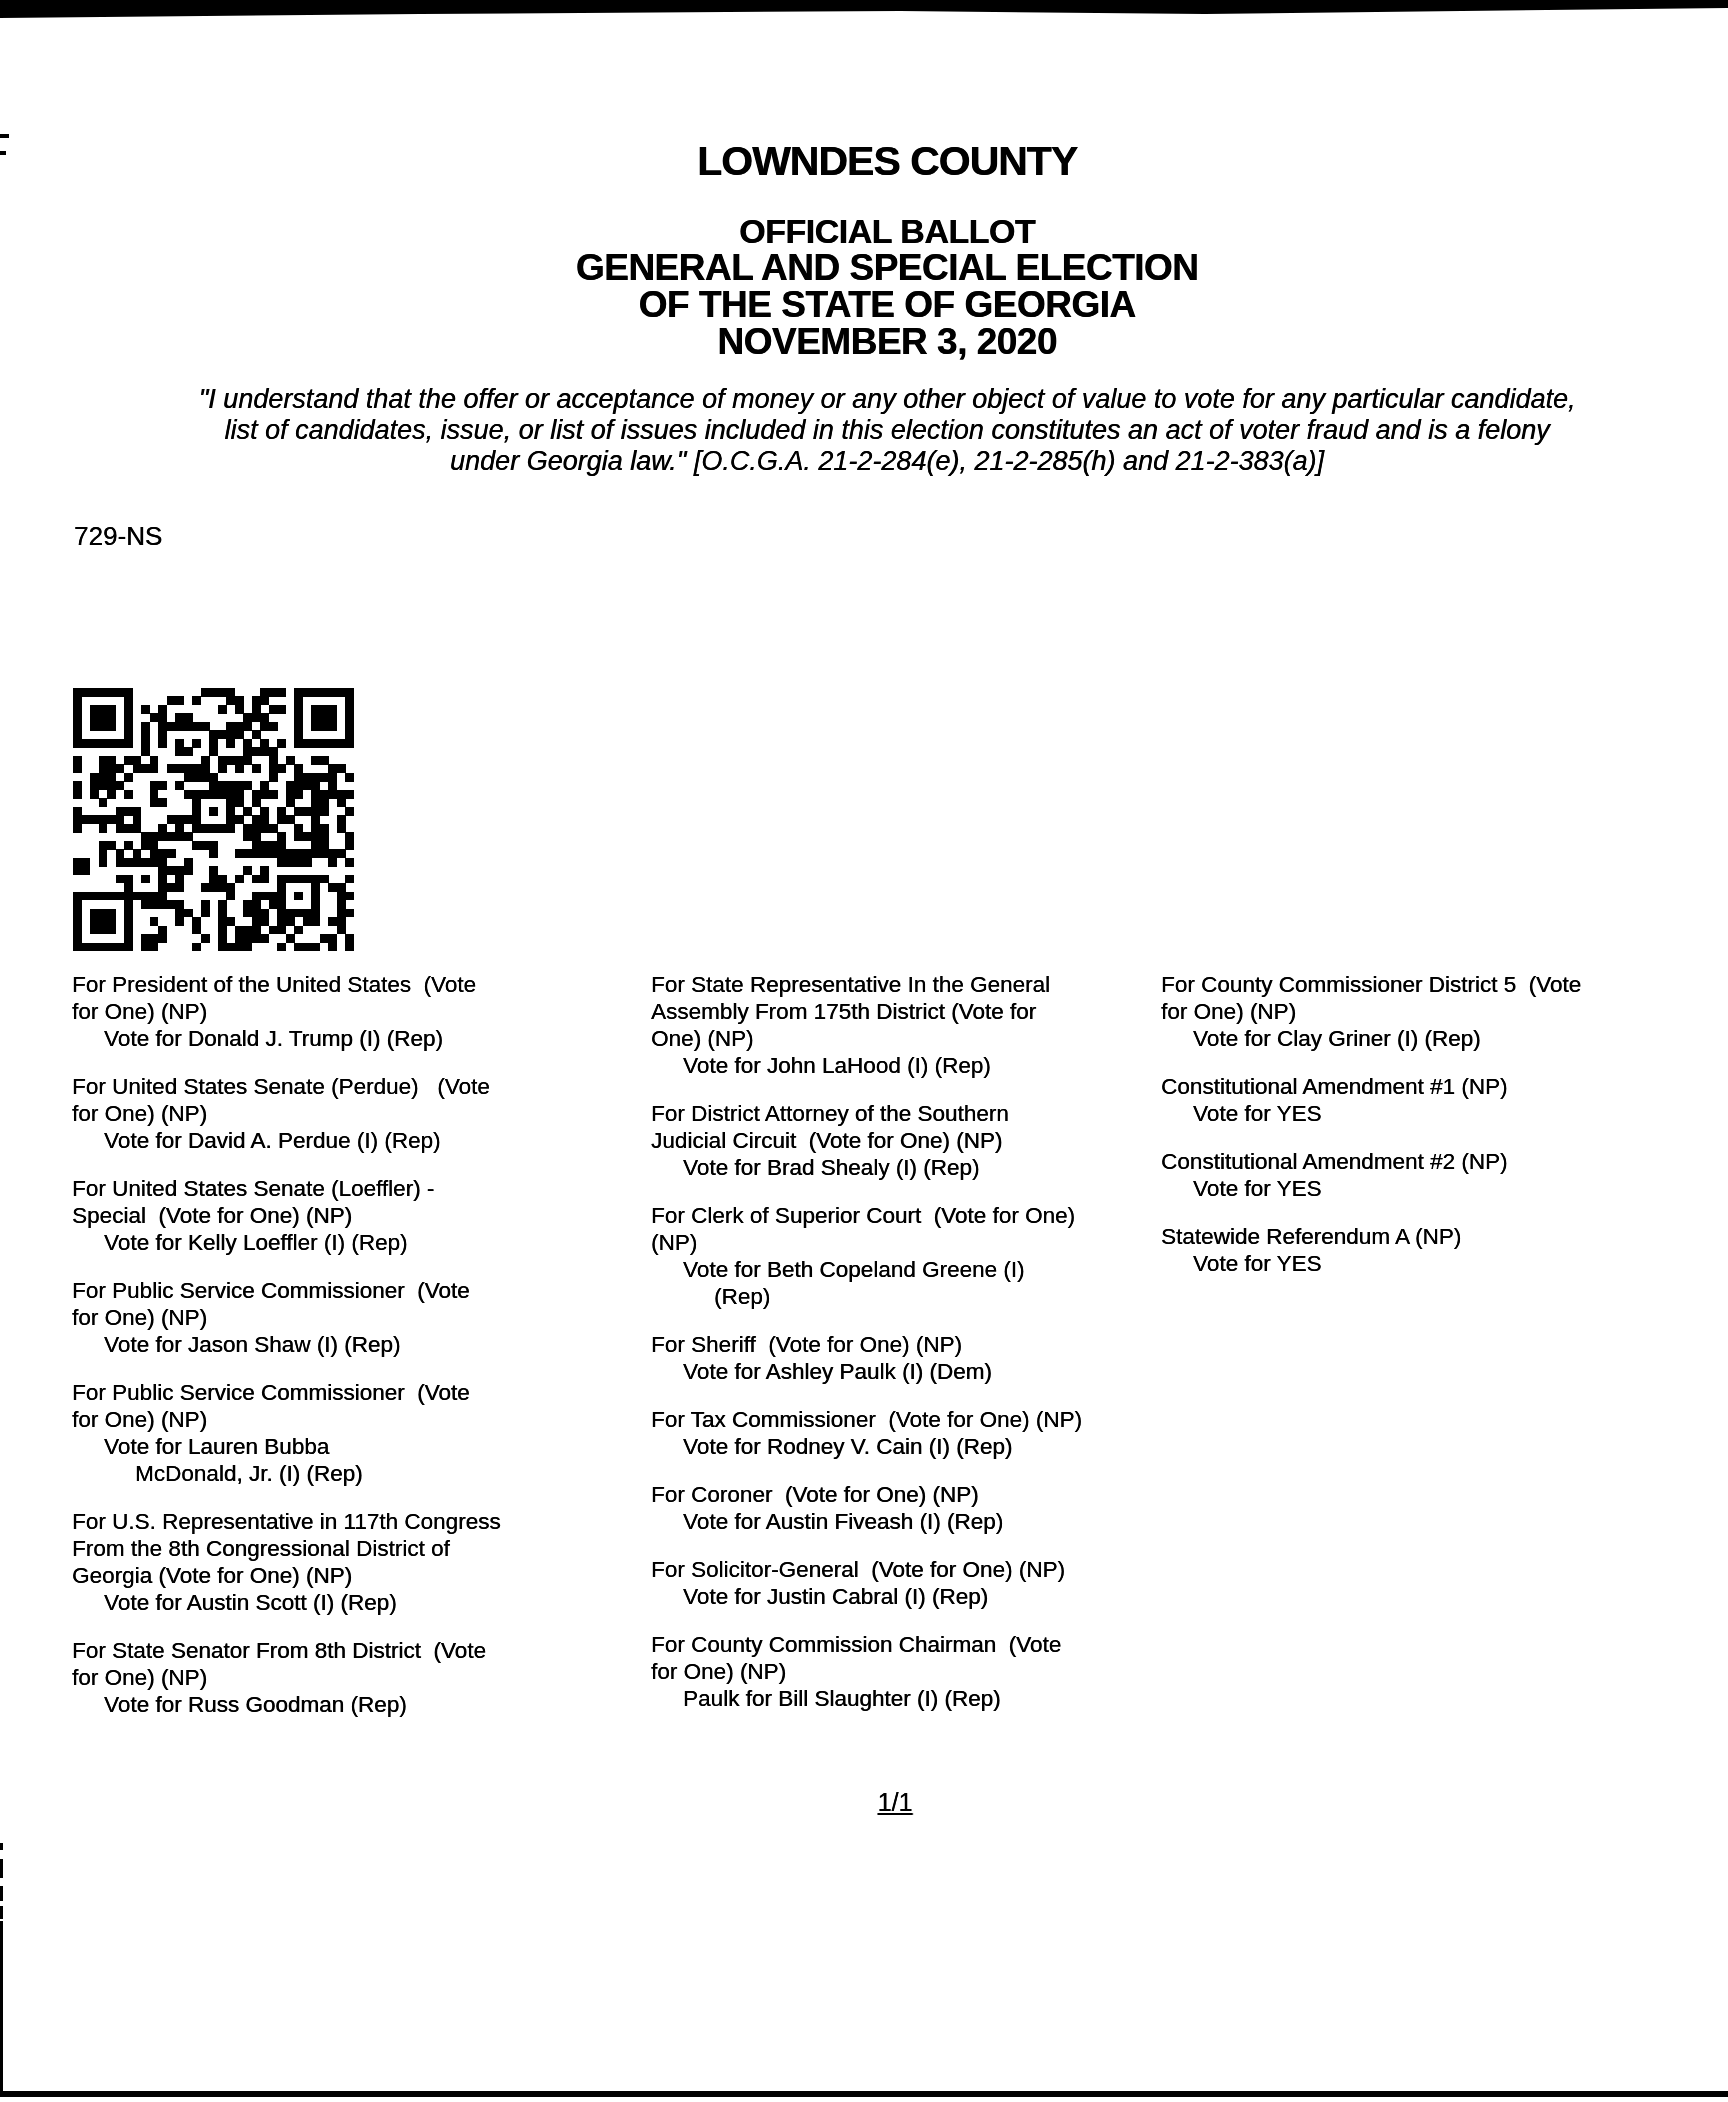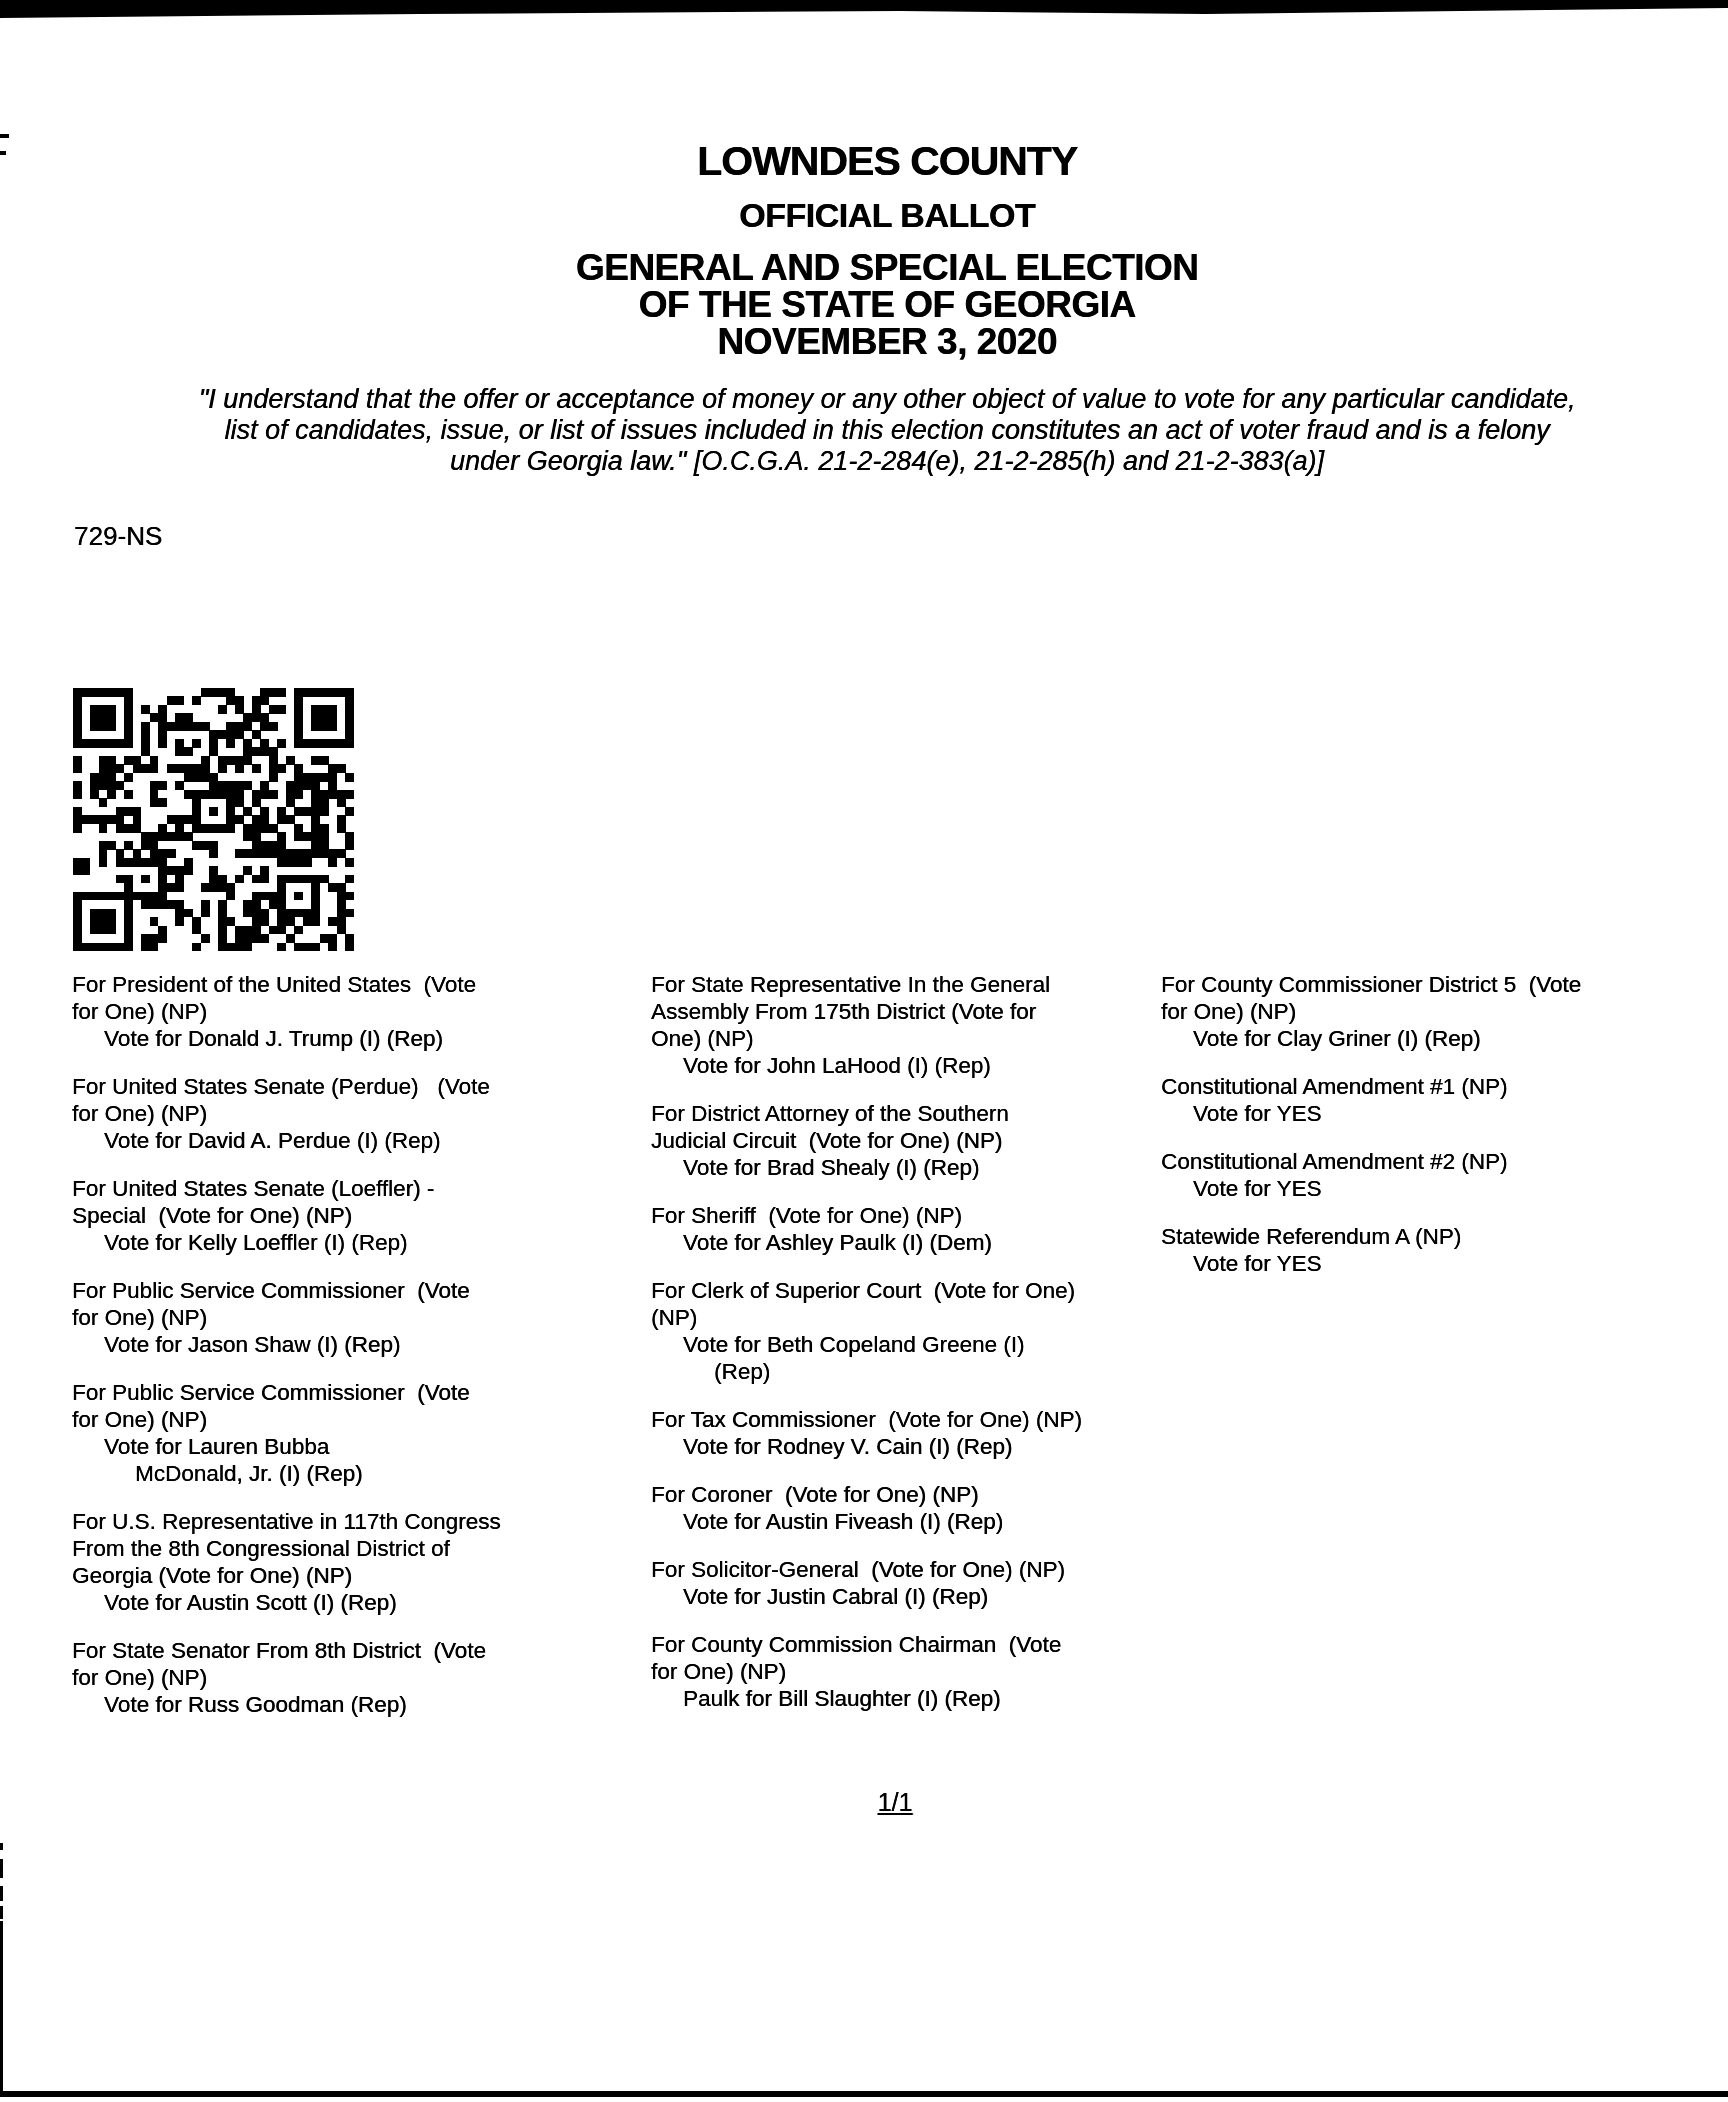--- a/index.html
+++ b/index.html
@@ -9,21 +9,21 @@
   }
   
   .top-band{position:absolute;left:0;top:0;width:1728px;height:20px;background:#000;
     clip-path:polygon(0 0,1728px 0,1728px 8px,1205px 14px,900px 11px,420px 14px,0 18px);}
   .bottom-line{position:absolute;left:0;top:2091px;width:1728px;height:6px;background:#000;}
   .edge-mark{position:absolute;background:#000;}
   
   .center-zone{position:absolute;left:0;width:1728px;text-align:center;padding-left:46px;box-sizing:border-box;}
   .title{top:138px;font-size:41px;font-weight:700;letter-spacing:-1px;
     text-shadow:0.5px 0 0 #000;}
-  .subtitle{top:196px;font-size:34px;font-weight:700;letter-spacing:-0.5px;
+  .subtitle{top:212px;font-size:34px;font-weight:700;letter-spacing:-0.5px;
     text-shadow:0.5px 0 0 #000;}
   .election-title{top:249px;font-size:37px;font-weight:700;line-height:37px;letter-spacing:-0.5px;
     text-shadow:0.5px 0 0 #000;text-align:center;}
   .disclaimer{top:384px;font-size:27px;font-style:italic;line-height:31px;
     text-shadow:0.35px 0 0 #000;}
   .ballot-style{position:absolute;left:74px;top:521px;font-size:26px;text-shadow:0.35px 0 0 #000;}
   
   .qr{position:absolute;left:73px;top:688px;width:281px;height:263px;}
   
   .col{position:absolute;top:971px;font-size:22.5px;line-height:27px;text-shadow:0.35px 0 0 #000;}
@@ -627,30 +627,30 @@
         <div class="line heading-line">Assembly From 175th District (Vote for</div>
         <div class="line heading-line">One) (NP)</div>
         <div class="line vote-line">Vote for John LaHood (I) (Rep)</div>
       </div>
       <div class="contest-block">
         <div class="line heading-line">For District Attorney of the Southern</div>
         <div class="line heading-line">Judicial Circuit  (Vote for One) (NP)</div>
         <div class="line vote-line">Vote for Brad Shealy (I) (Rep)</div>
       </div>
       <div class="contest-block">
-        <div class="line heading-line">For Sheriff  (Vote for One) (NP)</div>
-        <div class="line vote-line">Vote for Ashley Paulk (I) (Dem)</div>
-      </div>
-      <div class="contest-block">
         <div class="line heading-line">For Clerk of Superior Court  (Vote for One)</div>
         <div class="line heading-line">(NP)</div>
         <div class="line vote-line">Vote for Beth Copeland Greene (I)</div>
         <div class="line vote-line wrap">(Rep)</div>
       </div>
       <div class="contest-block">
+        <div class="line heading-line">For Sheriff  (Vote for One) (NP)</div>
+        <div class="line vote-line">Vote for Ashley Paulk (I) (Dem)</div>
+      </div>
+      <div class="contest-block">
         <div class="line heading-line">For Tax Commissioner  (Vote for One) (NP)</div>
         <div class="line vote-line">Vote for Rodney V. Cain (I) (Rep)</div>
       </div>
       <div class="contest-block">
         <div class="line heading-line">For Coroner  (Vote for One) (NP)</div>
         <div class="line vote-line">Vote for Austin Fiveash (I) (Rep)</div>
       </div>
       <div class="contest-block">
         <div class="line heading-line">For Solicitor-General  (Vote for One) (NP)</div>
         <div class="line vote-line">Vote for Justin Cabral (I) (Rep)</div>

